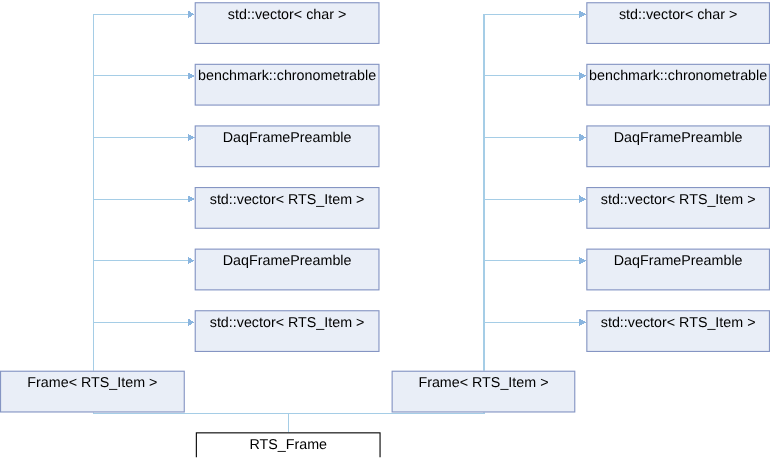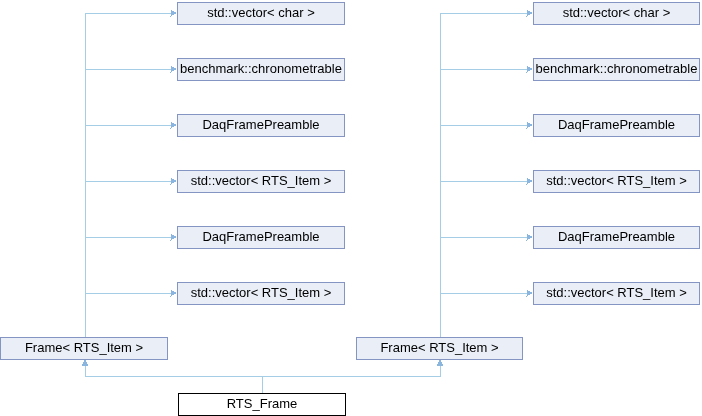--- a/index.html
+++ b/index.html
@@ -36,21 +36,21 @@
     stroke-width: 1;
     fill: none;
   }
   .ah {
     fill: var(--edge-arrow);
     stroke: none;
   }
   .node {
     position: absolute;
     box-sizing: border-box;
-    height: 23px;
+    height: 38px;
     background: var(--node-fill);
     border: 1px solid var(--node-border);
     color: var(--text);
     font-size: 13px;
     line-height: 20px;
     text-align: center;
     white-space: nowrap;
     overflow: hidden;
     cursor: pointer;
   }

